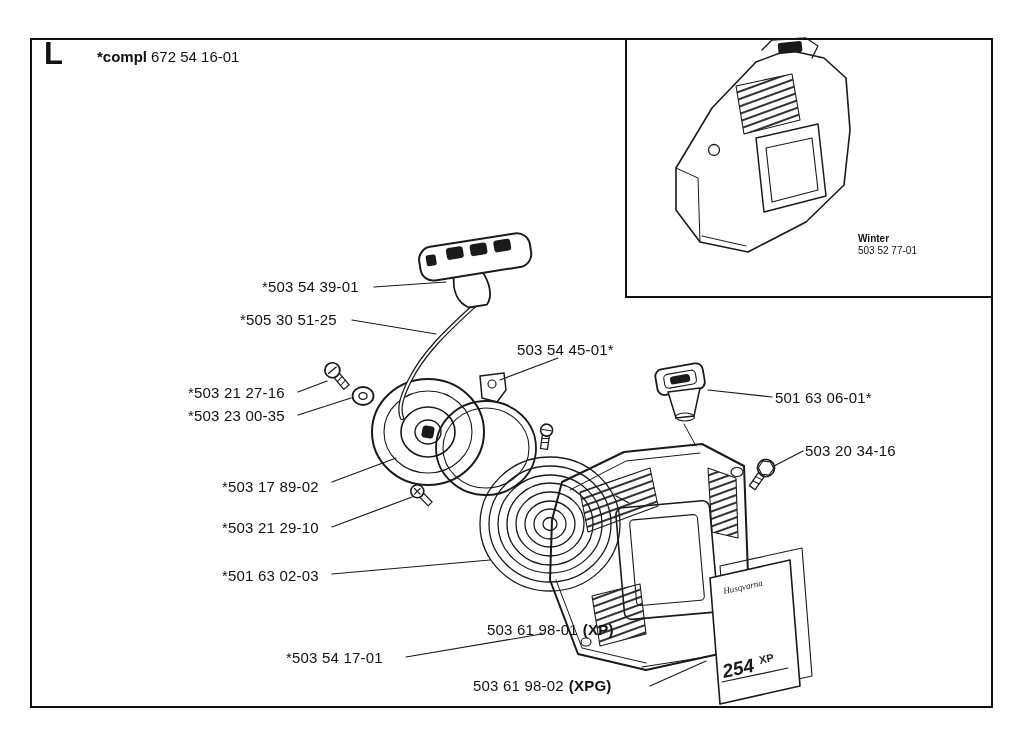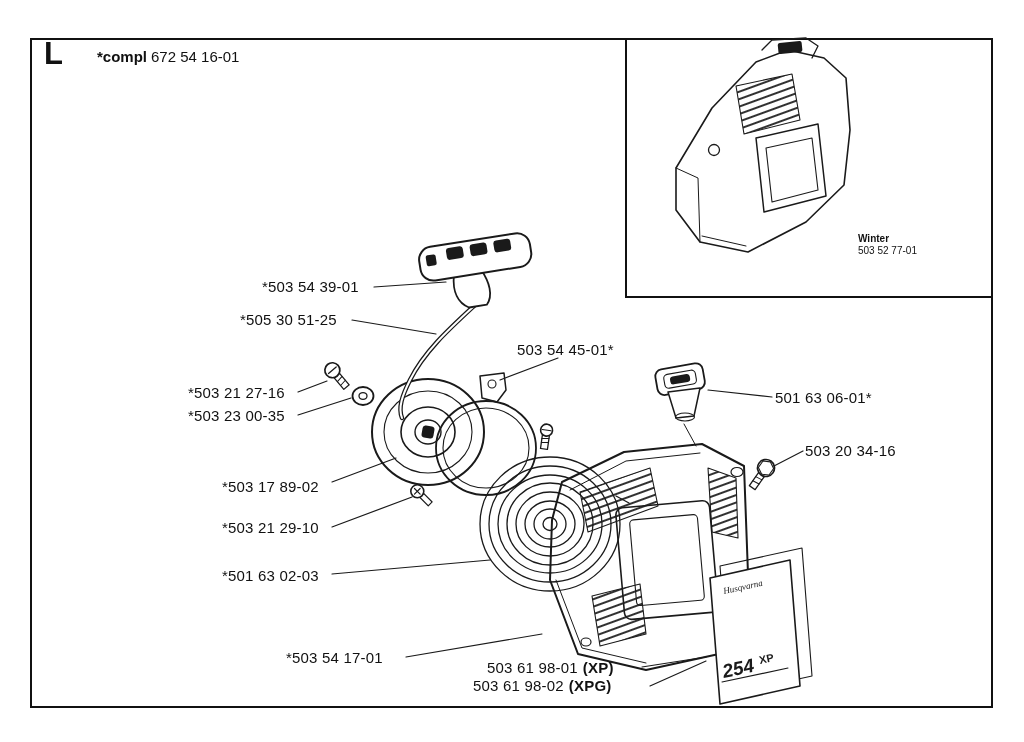--- a/index.html
+++ b/index.html
@@ -185,21 +185,21 @@
   <div class="lbl" style="left:188px;top:384px">*503 21 27-16</div>
   <div class="lbl" style="left:188px;top:407px">*503 23 00-35</div>
   <div class="lbl" style="left:517px;top:341px">503 54 45-01*</div>
   <div class="lbl" style="left:222px;top:478px">*503 17 89-02</div>
   <div class="lbl" style="left:222px;top:519px">*503 21 29-10</div>
   <div class="lbl" style="left:222px;top:567px">*501 63 02-03</div>
   <div class="lbl" style="left:775px;top:389px">501 63 06-01*</div>
   <div class="lbl" style="left:805px;top:442px">503 20 34-16</div>
   <div class="lbl" style="left:286px;top:649px">*503 54 17-01</div>
 
-  <div class="lbl" style="left:487px;top:659px">
+  <div class="lbl" style="left:487px;top:621px">
     <span>503 61 98-01</span><b>(XP)</b>
   </div>
   <div class="lbl" style="left:473px;top:677px">
     <span>503 61 98-02</span><b>(XPG)</b>
   </div>
 
   <div class="inset-caption title" style="left:858px;top:233px">Winter</div>
   <div class="inset-caption" style="left:858px;top:245px">503 52 77-01</div>
 
 </div>

